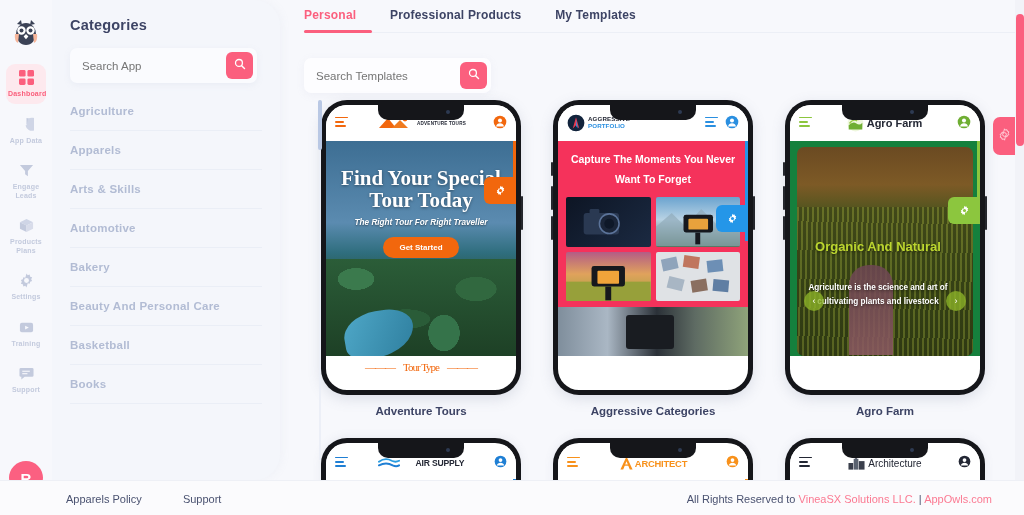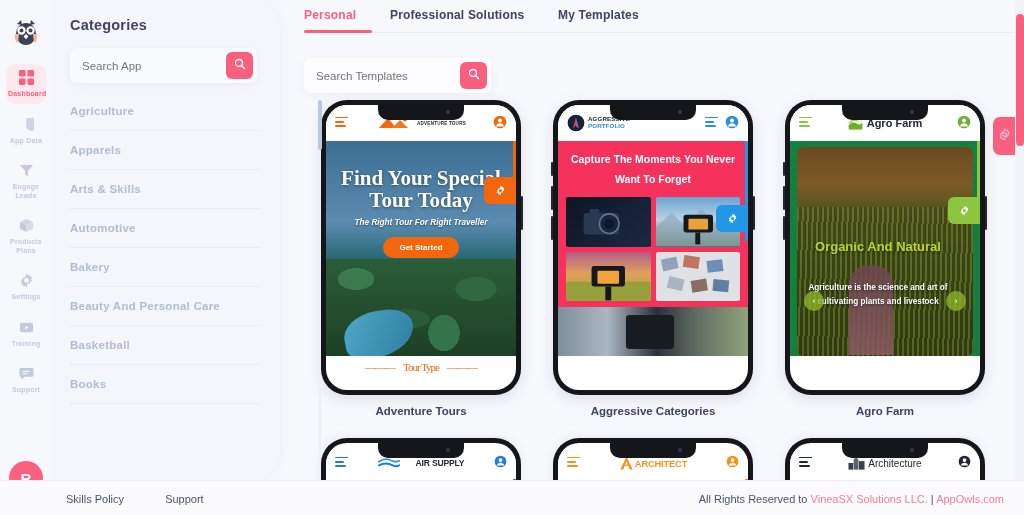--- a/index.html
+++ b/index.html
@@ -244,21 +244,21 @@
   }
   .screen-r2{ position:relative;width:190px;height:75px;border-radius:21px 21px 0 0;overflow:hidden;background:#fff; }
 
   
   #footer{
     position:absolute;left:0;top:480px;width:1024px;height:35px;background:#fbfbfd;
     border-top:1px solid #eef0f6;z-index:20;
   }
   #footer-left{ position:absolute;left:66px;top:12px;font-size:11px;color:#4a5270; }
   #footer-left span{ margin-right:38px;cursor:pointer; }
-  #footer-right{ position:absolute;right:20px;top:12px;font-size:11px;color:#4a5270;text-align:right; }
+  #footer-right{ position:absolute;right:32px;top:12px;font-size:11px;color:#4a5270;text-align:right; }
   #footer-right a{ color:#fb7a92;text-decoration:none;cursor:pointer; }
 
   
   #page-scroll-track{ position:absolute;right:0;top:0;width:9px;height:480px;background:#f2f3f8;z-index:25; }
   #page-scroll-thumb{ position:absolute;right:0;top:14px;width:8px;height:132px;border-radius:4px;background:#fb5f7e;z-index:26;cursor:pointer; }
   #settings-tab{
     position:absolute;right:9px;top:117px;width:22px;height:38px;border-radius:7px 0 0 7px;
     background:#fb5f7e;display:flex;align-items:center;justify-content:center;z-index:27;cursor:pointer;
   }
 </style>
@@ -389,21 +389,21 @@
 
   <div id="cat-scroll-track"></div>
   <div id="cat-scroll-thumb"></div>
 </div>
 
 <div id="main">
 
   <div id="tab-rule"></div>
   <div id="tabs">
     <span class="tab active">Personal</span>
-    <span class="tab">Professional Solutions</span>
+    <span class="tab">Professional Products</span>
     <span class="tab">My Templates</span>
   </div>
   <div id="tab-underline"></div>
 
   <div id="tpl-search">
     <input placeholder="Search Templates" style="">
     <button class="srch-btn">
       <span>
         <svg width="12" height="12" viewBox="0 0 16 16">
             <circle cx="6.6" cy="6.6" r="4.6" fill="none" stroke="#fff" stroke-width="1.7"></circle>
@@ -702,19 +702,19 @@
   <span>
     <svg width="13" height="13" viewBox="0 0 16 16">
         <path d="M8 1 l1.2 1.6 1.9-.5 .4 2 1.9 .6-.9 1.8 .9 1.8-1.9 .6-.4 2-1.9-.5L8 15 6.8 13.4l-1.9 .5-.4-2-1.9-.6 .9-1.8-.9-1.8 1.9-.6 .4-2 1.9 .5Z" fill="none" stroke="#ffd9e2" stroke-width="1.1"></path>
         <circle cx="8" cy="8" r="2.3" fill="none" stroke="#ffd9e2" stroke-width="1.1"></circle>
       </svg>
   </span>
 </div>
 
 <div id="footer">
   <div id="footer-left">
-    <span>Skills Policy</span>
+    <span>Apparels Policy</span>
     <span>Support</span>
   </div>
   <div id="footer-right">
     <span>All Rights Reserved to </span><a>VineaSX Solutions LLC.</a><span> | </span><a>AppOwls.com</a>
   </div>
 </div>
 
 </body></html>

